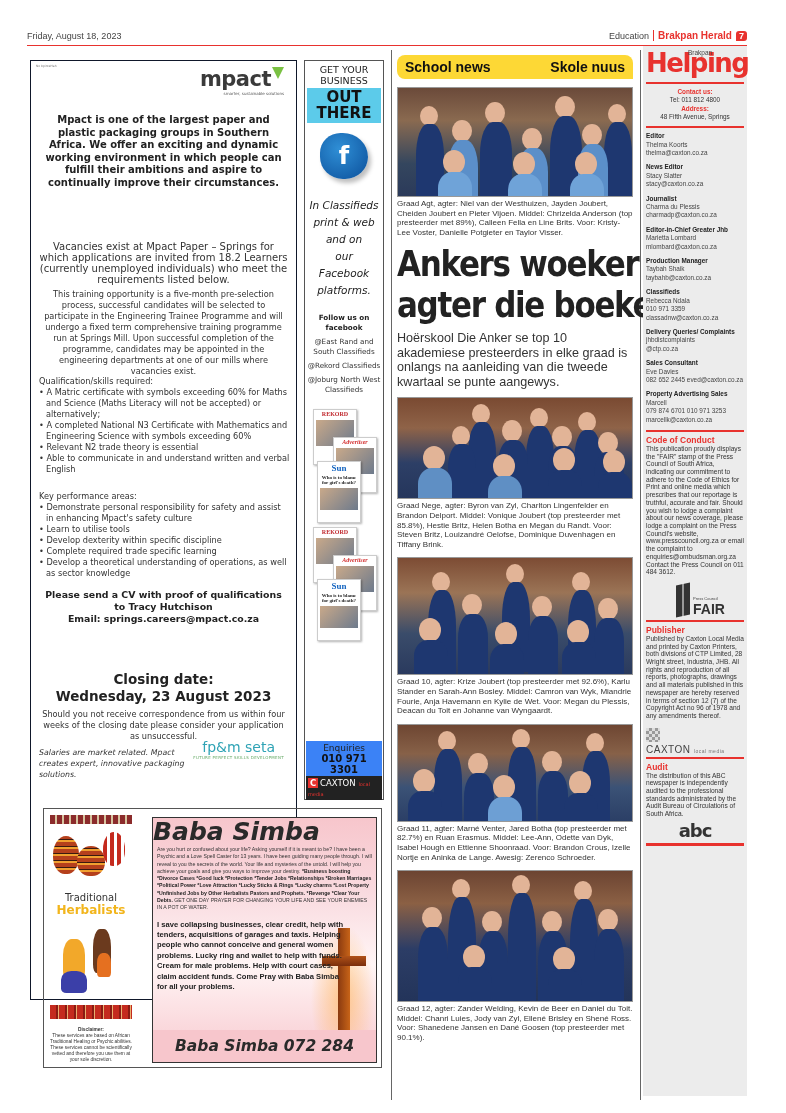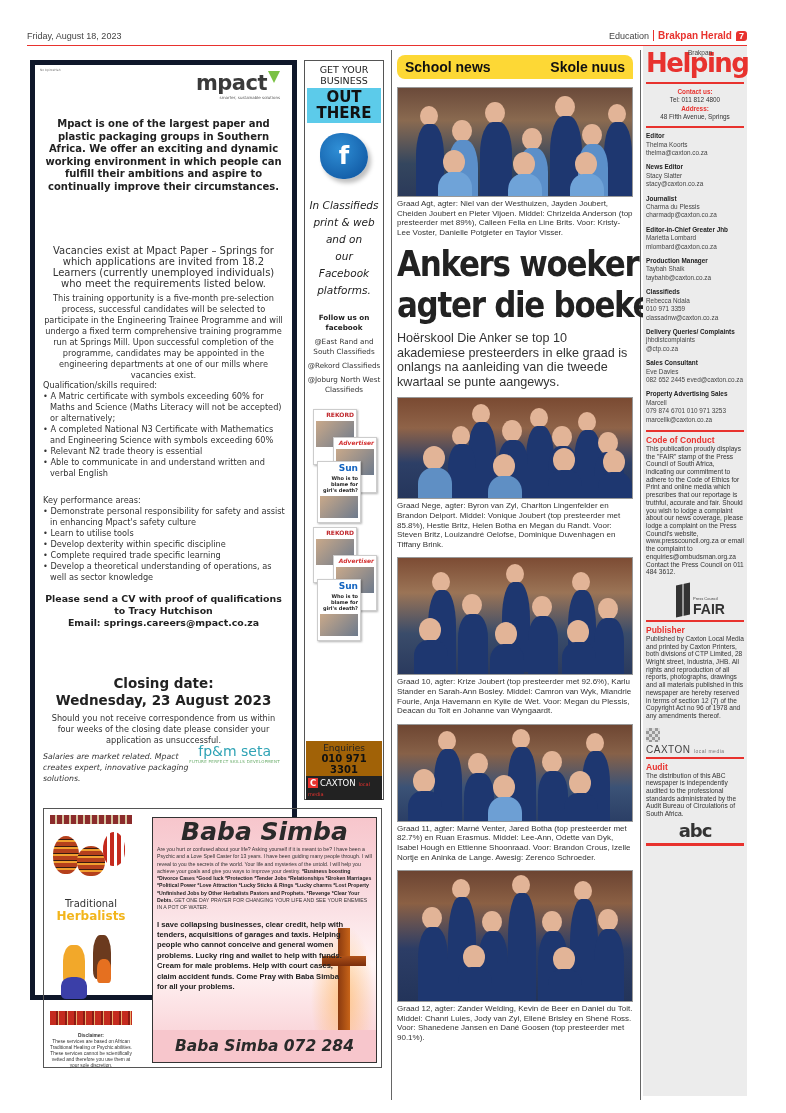--- a/index.html
+++ b/index.html
@@ -9,21 +9,21 @@
   
   .topbar { left: 27px; top: 28px; width: 720px; height: 18px; border-bottom: 1.5px solid #e8322e; }
   .topbar .date { position: absolute; left: 0; top: 3px; font-size: 9px; color: #444; }
   .topbar .right { position: absolute; right: 0; top: 2px; font-size: 9px; display: flex; align-items: center; gap: 4px; }
   .topbar .section { color: #444; }
   .topbar .sep { width: 1px; height: 11px; background: #e8322e; }
   .topbar .brand { color: #e8322e; font-weight: bold; font-size: 10px; }
   .topbar .pg { background: #e8322e; color: #fff; font-weight: bold; font-size: 9px; padding: 0 3px; border-radius: 3px 3px 3px 0; }
 
   
-  .mpact { left: 30px; top: 60px; width: 267px; height: 940px; border: 5px solid #0f172a; padding: 6px 10px; font-family: "DejaVu Sans", sans-serif; }
+  .mpact { left: 30px; top: 60px; width: 267px; height: 940px; border: 1px solid #0f172a; padding: 6px 10px; font-family: "DejaVu Sans", sans-serif; }
   .mpact .tiny { font-size: 3px; color: #777; position: absolute; left: 5px; top: 3px; }
   .mpact .logo { position: absolute; right: 12px; top: 6px; text-align: right; }
   .mpact .logo .word { font-size: 21px; font-weight: bold; color: #3a3a3a; letter-spacing: -0.5px; }
   .mpact .logo .tri { display: inline-block; width: 0; height: 0; border-left: 6px solid transparent; border-right: 6px solid transparent; border-top: 12px solid #7ac143; vertical-align: top; margin-left: 1px; }
   .mpact .logo .tag { font-size: 4px; color: #555; }
   .mpact .intro { position: absolute; left: 10px; right: 10px; top: 53px; text-align: center; font-weight: bold; font-size: 10px; line-height: 12.5px; color: #222; }
   .mpact .prog { position: absolute; left: 10px; right: 10px; top: 136px; text-align: center; font-weight: bold; font-size: 9.8px; line-height: 12.5px; }
   .mpact .body1 { position: absolute; left: 8px; right: 8px; top: 180px; text-align: center; font-size: 10px; line-height: 11px; color: #333; }
   .mpact .body2 { position: absolute; left: 8px; right: 8px; top: 228px; text-align: center; font-size: 8.2px; line-height: 11px; color: #333; }
   .mpact .list { position: absolute; left: 8px; right: 6px; font-size: 8.2px; line-height: 11px; color: #333; }
@@ -41,48 +41,48 @@
   
   .classi { left: 304px; top: 60px; width: 80px; height: 740px; border: 1px solid #555; text-align: center; font-family: "DejaVu Sans", sans-serif; }
   .classi .get { margin-top: 4px; font-size: 9.5px; line-height: 10.5px; color: #222; }
   .classi .out { background: #5ccbea; margin: 2px 2px 0; font-weight: bold; font-size: 15px; line-height: 16px; color: #111; padding: 1px 0 2px; }
   .classi .fb { margin: 10px auto 0; width: 48px; height: 46px; border-radius: 45% 55% 50% 50%; background: radial-gradient(circle at 40% 35%, #2f8fd6, #0b4f9a); color: #fff; font-weight: bold; font-size: 24px; line-height: 46px; box-shadow: 3px 4px 4px rgba(0,0,0,0.25); }
   .classi .italic { margin-top: 18px; font-style: italic; font-size: 10.5px; line-height: 17px; color: #222; }
   .classi .follow { margin-top: 14px; font-weight: bold; font-size: 7.2px; line-height: 10px; }
   .classi .handle { margin-top: 4px; font-size: 7.2px; line-height: 10px; color: #333; }
   .classi .papers { margin: 14px 6px 0; height: 230px; position: relative; }
   .paper { position: absolute; width: 44px; height: 56px; background: #fff; border: 1px solid #ccc; box-shadow: 1px 1px 2px rgba(0,0,0,0.3); font-size: 6px; font-weight: bold; overflow: hidden; }
-  .paper .mast { padding: 1px 2px; text-align: right; }
+  .paper .mast { padding: 1px 2px; text-align: center; font-family: Liberation Serif, serif; }
   .paper .blk { margin: 2px; height: 26px; background: linear-gradient(135deg,#c9a98a,#6d7a8c); }
-  .classi .enq { position: absolute; left: 1px; right: 1px; top: 680px; background: #a16207; padding: 2px 0 3px; text-align: center; }
+  .classi .enq { position: absolute; left: 1px; right: 1px; top: 680px; background: #3b82f6; padding: 2px 0 3px; text-align: center; }
   .classi .enq .l1 { font-size: 9px; color: #222; }
   .classi .enq .l2 { font-size: 10px; font-weight: bold; color: #111; }
   .classi .caxton { position: absolute; left: 1px; right: 1px; top: 715px; background: #222; color: #fff; font-size: 8.5px; padding: 2px 2px; text-align: left; }
   .classi .caxton .c { display: inline-block; background: #e8322e; color: #fff; font-weight: bold; width: 10px; text-align: center; margin-right: 2px; }
   .classi .caxton .lm { color: #e8322e; font-size: 5px; }
 
   
   .baba { left: 43px; top: 808px; width: 339px; height: 260px; border: 1px solid #555; }
   .baba .left { position: absolute; left: 6px; top: 6px; width: 82px; height: 250px; text-align: center; }
   .baba .pattern { height: 9px; background: repeating-linear-gradient(90deg,#8b2b2b 0 5px,#d7c4a0 5px 7px); }
   .baba .pots { margin: 6px auto 0; height: 46px; width: 76px; position: relative; }
   .pot { position: absolute; border-radius: 50% 50% 45% 45%; background: repeating-linear-gradient(0deg,#b5401c 0 4px,#f0a030 4px 6px,#3a1a10 6px 7px); }
-  .baba .trad { margin-top: 22px; font-family: "DejaVu Sans", sans-serif; font-size: 10px; color: #333; }
+  .baba .trad { margin-top: 16px; font-family: "DejaVu Sans", sans-serif; font-size: 10px; color: #333; }
   .baba .herb { font-family: "DejaVu Sans", sans-serif; font-size: 12px; font-weight: bold; color: #f2b51c; }
   .baba .dancers { margin: 6px auto 0; height: 78px; width: 76px; position: relative; }
   .dancer { position: absolute; border-radius: 40% 40% 20% 20%; }
   .baba .pattern2 { margin-top: 4px; height: 14px; background: repeating-linear-gradient(90deg,#c42a1e 0 6px,#8b1a12 6px 8px,#e8b070 8px 9px); }
   .baba .disc { margin-top: 8px; font-size: 4.8px; line-height: 6px; color: #333; }
   .baba .disc b { display: block; }
   .baba .right { position: absolute; left: 108px; top: 8px; width: 225px; height: 246px; border: 1px solid #333; background: linear-gradient(180deg,#f7c6cc 0%,#f9dadf 30%,#fff5f5 60%,#f8c9cf 100%); overflow: hidden; }
   .baba .cross { position: absolute; right: 10px; top: 110px; width: 44px; height: 135px; }
   .baba .cross .v { position: absolute; left: 16px; top: 0; width: 12px; height: 135px; background: linear-gradient(90deg,#8a3a10,#c86418); }
   .baba .cross .h { position: absolute; left: 0; top: 28px; width: 44px; height: 10px; background: linear-gradient(180deg,#b05218,#7a2e0c); }
   .baba .cross .glow { position: absolute; left: -14px; top: -10px; width: 70px; height: 160px; background: radial-gradient(ellipse at center, rgba(255,170,60,0.55), rgba(255,170,60,0) 65%); }
-  .baba .title { text-align: center; font-family: "DejaVu Sans", sans-serif; font-style: italic; font-weight: bold; font-size: 25px; line-height: 28px; color: #2a2a2a; }
+  .baba .title { font-family: "DejaVu Sans", sans-serif; font-style: italic; font-weight: bold; font-size: 25px; line-height: 28px; color: #2a2a2a; }
   .baba .p1 { padding: 0 4px; font-size: 5.2px; line-height: 7.3px; color: #333; font-family: "Liberation Sans Narrow","Liberation Sans", sans-serif; position: relative; }
   .baba .p1 b { font-weight: bold; color: #222; }
   .baba .p2 { padding: 8px 4px 0; font-size: 7.6px; line-height: 10.4px; font-weight: bold; color: #222; position: relative; width: 198px; }
   .baba .phone { position: absolute; left: 0; right: 0; bottom: 0; height: 32px; background: #f7c6cc; text-align: center; font-family: "DejaVu Sans", sans-serif; font-style: italic; font-weight: bold; font-size: 15.5px; line-height: 32px; color: #2a2a2a; }
 
   
   .vline { left: 391px; top: 50px; width: 1px; height: 1050px; background: #666; }
   .vline2 { left: 640px; top: 50px; width: 1px; height: 1050px; background: #666; }
 
   

